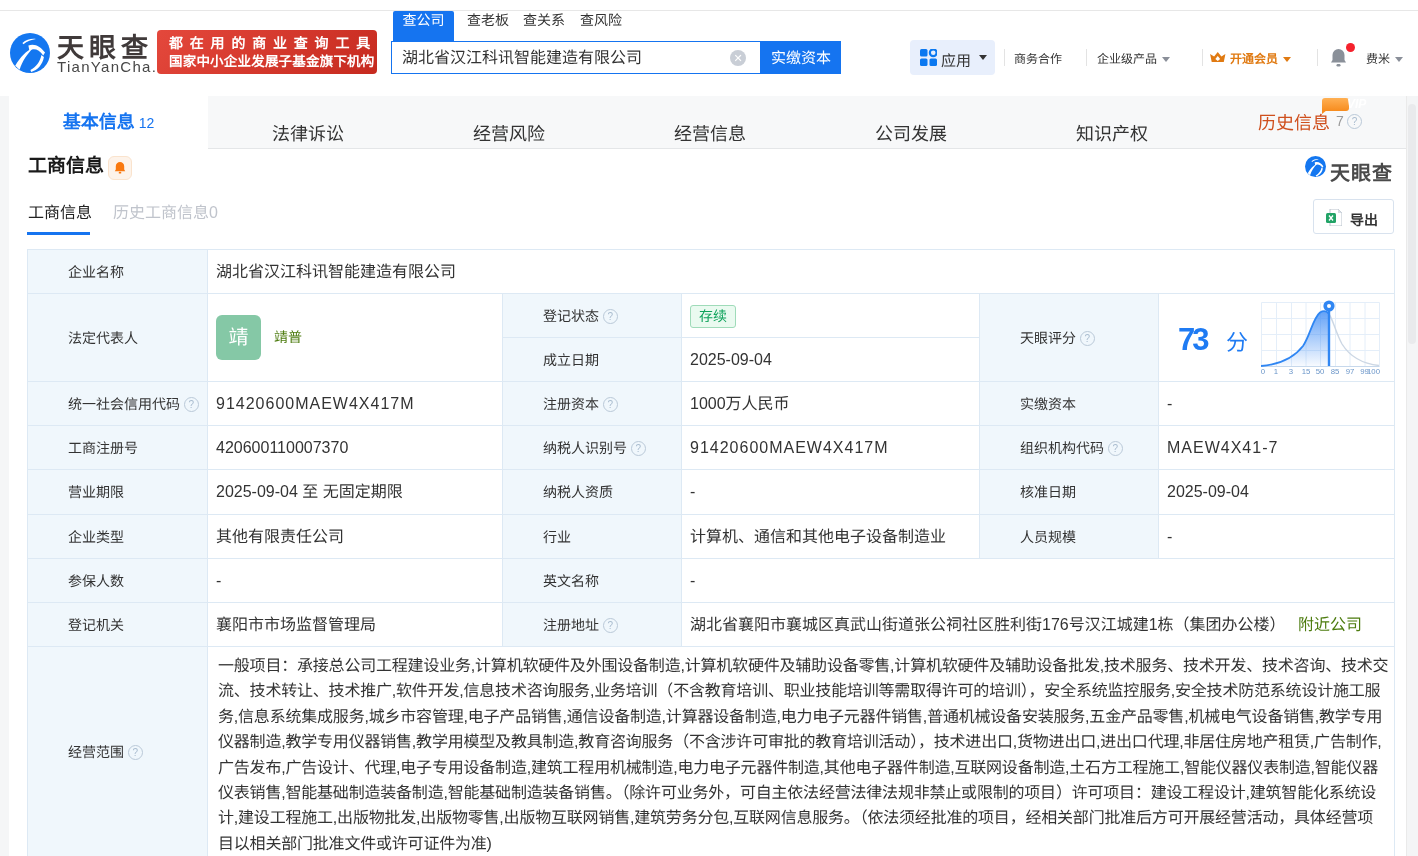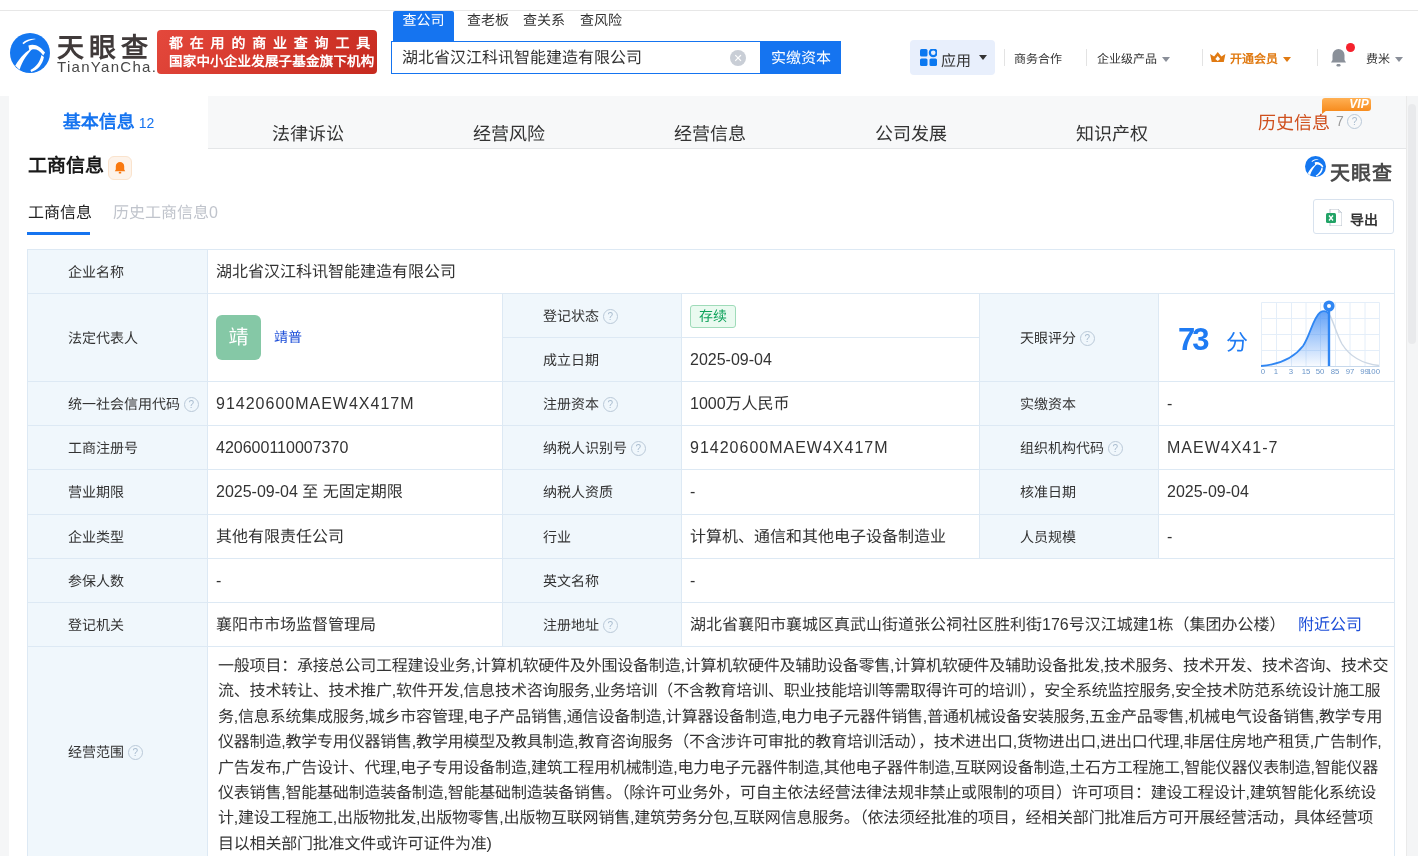--- a/index.html
+++ b/index.html
@@ -43,21 +43,21 @@
 
 #nav { left:0; top:96px; width:1418px; height:53px; background:#f7f8f9; border-bottom:1px solid #e4e6e8; }
 #navActive { left:9px; top:96px; width:199px; height:54px; background:#fff; text-align:center;
   font-size:18px; font-weight:bold; color:#1674f0; line-height:53px; }
 #navActive span.cnt { font-size:14px; font-weight:normal; margin-left:4px; }
 .navtab { position:absolute; top:108px; height:53px; line-height:53px; font-size:18px; color:#333; width:200px; text-align:center; }
 
 
 #histWrap { position:absolute; left:1213px; top:96px; width:201px; height:53px; }
 #histTxt { position:absolute; left:45px; top:12px; font-size:18px; color:#cf4f1d; }
-#vipBadge { position:absolute; left:109px; top:2px; width:49px; height:13px; background:linear-gradient(180deg,#ffb054,#f78c1e);
+#vipBadge { position:absolute; left:109px; top:2px; width:27px; height:13px; background:linear-gradient(180deg,#ffb054,#f78c1e);
   border-radius:3px 3px 3px 0; color:#fff; font-size:12px; font-weight:bold; font-style:italic; text-align:center; line-height:13px;padding-left:25px; }
 #vipBadge:after { content:""; position:absolute; left:0; top:12px; border-left:5px solid #f78c1e; border-bottom:4px solid transparent; }
 #histNum { position:absolute; left:123px; top:17px; font-size:14px; color:#999; }
 #histQ { position:absolute; left:134px; top:18px; }
 .qicon { display:inline-block; width:15px; height:15px; border:1px solid #bac9d8; border-radius:50%;
   color:#a9bccf; font-size:10px; line-height:13px; text-align:center; vertical-align:1px; }
 
 
 #secTitle { left:28px; top:156px; font-size:19px; line-height:19px; font-weight:bold; color:#1a1a1a; }
 #bellBox { left:108px; top:156px; width:24px; height:24px; background:#fdf3ea; border:1px solid #fae3cd; border-radius:6px; }
@@ -70,21 +70,21 @@
 
 
 #tbl { position:absolute; left:27px; top:249px; width:1367px; border-collapse:collapse; table-layout:fixed; }
 #tbl td { border:1px solid #dde9f4; font-size:16px; color:#333; padding:0 0 0 8px; vertical-align:middle; line-height:40px; }
 #tbl td.lb { background:#f0f7fc; font-size:14px;padding-left:40px; }
 #tbl tr { height:44px; }
 .badge-green { display:inline-block; height:23px; line-height:21px; padding:0 8px; border:1px solid #9fdbb9;
   background:#eafaf0; color:#10a35c; font-size:14px; border-radius:3px; }
 #avatar { display:inline-block; width:45px; height:45px; background:#85c8a6; border-radius:6px;
   color:#fff; font-size:20px; line-height:45px; text-align:center; vertical-align:middle; }
-.lnk { color:#1d4ed8;text-align:right; }
+.lnk { color:#4d7c0f;text-align:right; }
 #score73 { font-size:31px; line-height:46px; font-weight:bold; color:#1f7bf3; letter-spacing:-3px; }
 #scoreFen { font-size:22px; line-height:22px; color:#1f7bf3; }
 #tbl td#bizScope { line-height:25.4px; padding:5px 4px 0 10px; letter-spacing:-0.2px; }
 </style>
 </head>
 <body>
 <div id="topstrip" class="abs"></div>
 
 <svg class="abs" style="left:10px;top:33px" width="40" height="40" viewBox="0 0 50 50">
  <circle cx="25" cy="25" r="25" fill="#1477f0"></circle>

